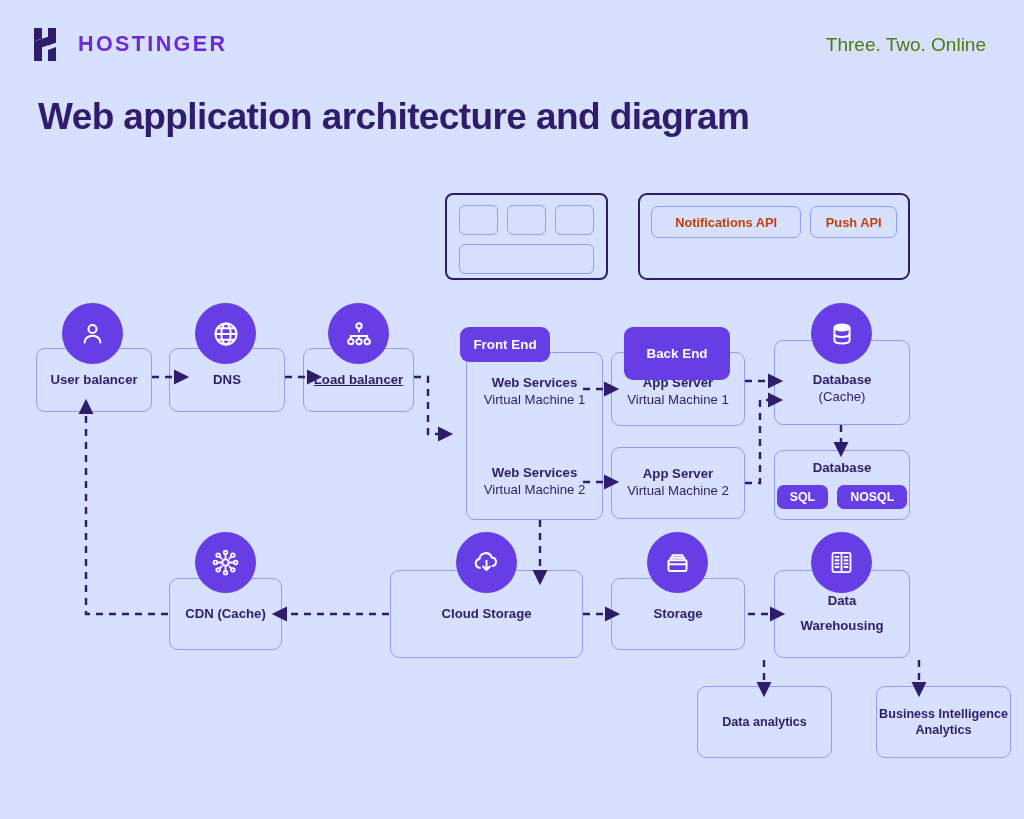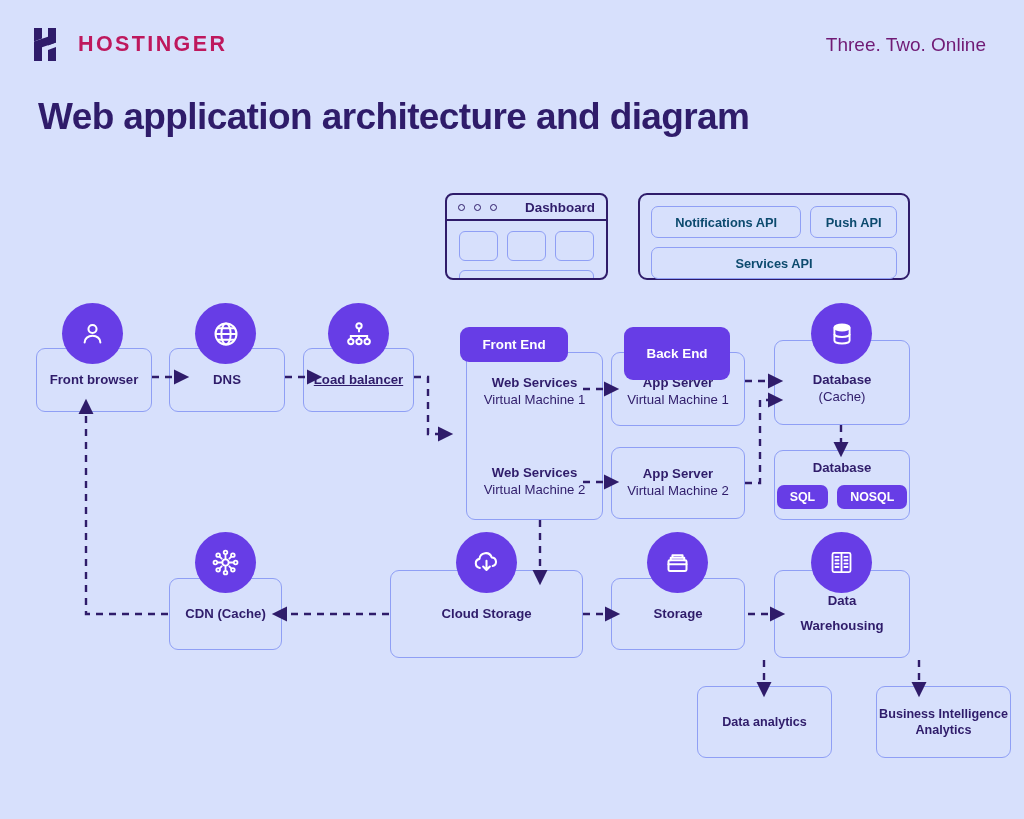--- a/index.html
+++ b/index.html
@@ -9,25 +9,25 @@
     font-family: "Liberation Sans", sans-serif;
     overflow: hidden;
   }
   #stage { position: relative; width: 1024px; height: 819px; }
 
   
   .logo-wrap { position: absolute; left: 34px; top: 28px; display: flex; align-items: center; gap: 13px; }
   .logo-mark { width: 31px; height: 33px; }
   .logo-text {
     font-size: 21.5px; font-weight: 700; letter-spacing: 2.4px;
-    color: #be185d; line-height: 1;
+    color: #6d28d9; line-height: 1;
   }
   .tagline {
     position: absolute; right: 38px; top: 34px;
-    font-size: 19px; color: #701a75; font-weight: 400;
+    font-size: 19px; color: #4d7c0f; font-weight: 400;
   }
   .page-title {
     position: absolute; left: 38px; top: 96px;
     font-size: 37px; font-weight: 700; color: #2f1c6a;
     letter-spacing: -0.6px;
   }
 
   
   .node {
     position: absolute;
@@ -96,21 +96,21 @@
     position: absolute;
     border: 2.4px solid #2f1c6a;
     border-radius: 9px;
     background: #d7e0fc;
     padding: 11px;
     display: flex; flex-direction: column; gap: 9px;
   }
   .api-row { display: flex; gap: 9px; }
   .api-chip {
     border: 1.8px solid #8f9ff5; border-radius: 7px;
-    background: #d7e0fc; color: #0c4a6e;
+    background: #d7e0fc; color: #c2410c;
     font-size: 12.8px; font-weight: 700;
     height: 32px;
     display: flex; align-items: center; justify-content: center;
   }
 
   
   #wires { position: absolute; inset: 0; pointer-events: none; z-index: 1; }
 </style>
 </head>
 <body>
@@ -167,50 +167,39 @@
 
       <path d="M748,614 L772,614"></path>
 
       <path d="M764,660 L764,684"></path>
 
       <path d="M919,660 L919,684"></path>
     </g>
   </svg>
 
   <div class="win" style="left:445px; top:193px; width:163px; height:87px;">
-    <div class="win-bar">
-      <span class="dots">
-        <span class="dot"></span>
-        <span class="dot"></span>
-        <span class="dot"></span>
-      </span>
-      <span class="win-title">Dashboard</span>
-    </div>
     <div class="win-body">
       <div class="win-row">
         <span class="ph"></span>
         <span class="ph"></span>
         <span class="ph"></span>
       </div>
       <div class="ph-wide"></div>
     </div>
   </div>
 
   <div class="api-panel" style="left:638px; top:193px; width:272px; height:87px;">
     <div class="api-row">
       <span class="api-chip" style="flex:1.75;">Notifications API</span>
       <span class="api-chip" style="flex:1;">Push API</span>
     </div>
-    <div class="api-row">
-      <span class="api-chip" style="flex:1;">Services API</span>
-    </div>
   </div>
 
   <div class="node" style="left:36px; top:348px; width:116px; height:64px;">
-    <span class="lbl">Front browser</span>
+    <span class="lbl">User balancer</span>
   </div>
   <div class="circ" style="left:62px; top:303px; width:61px; height:61px;">
     <svg width="27" height="27" viewBox="0 0 24 24" fill="none" stroke="#fff" stroke-width="1.8" stroke-linecap="round" stroke-linejoin="round">
       <circle cx="12" cy="8" r="3.6"></circle>
       <path d="M5 20c0-3.6 3.1-6 7-6s7 2.4 7 6"></path>
     </svg>
   </div>
 
   <div class="node" style="left:169px; top:348px; width:116px; height:64px;">
     <span class="lbl">DNS</span>
@@ -239,21 +228,21 @@
   <div class="node" style="left:446px; top:352px; width:137px; height:168px; justify-content:flex-start; padding-top:22px;margin-left:20px;">
     <div>
       <div class="lbl">Web Services</div>
       <div class="lbl reg">Virtual Machine 1</div>
     </div>
     <div style="margin-top:56px;">
       <div class="lbl">Web Services</div>
       <div class="lbl reg">Virtual Machine 2</div>
     </div>
   </div>
-  <div class="badge" style="left:460px; top:327px; width:108px; height:35px;">Front End</div>
+  <div class="badge" style="left:460px; top:327px; width:90px; height:35px;">Front End</div>
 
   <div class="node" style="left:611px; top:352px; width:134px; height:74px; justify-content:flex-start; padding-top:22px;">
     <div class="lbl">App Server</div>
     <div class="lbl reg">Virtual Machine 1</div>
   </div>
   <div class="badge" style="left:624px; top:327px; width:106px; height:53px;">Back End</div>
 
   <div class="node" style="left:611px; top:447px; width:134px; height:72px;">
     <div class="lbl">App Server</div>
     <div class="lbl reg">Virtual Machine 2</div>

